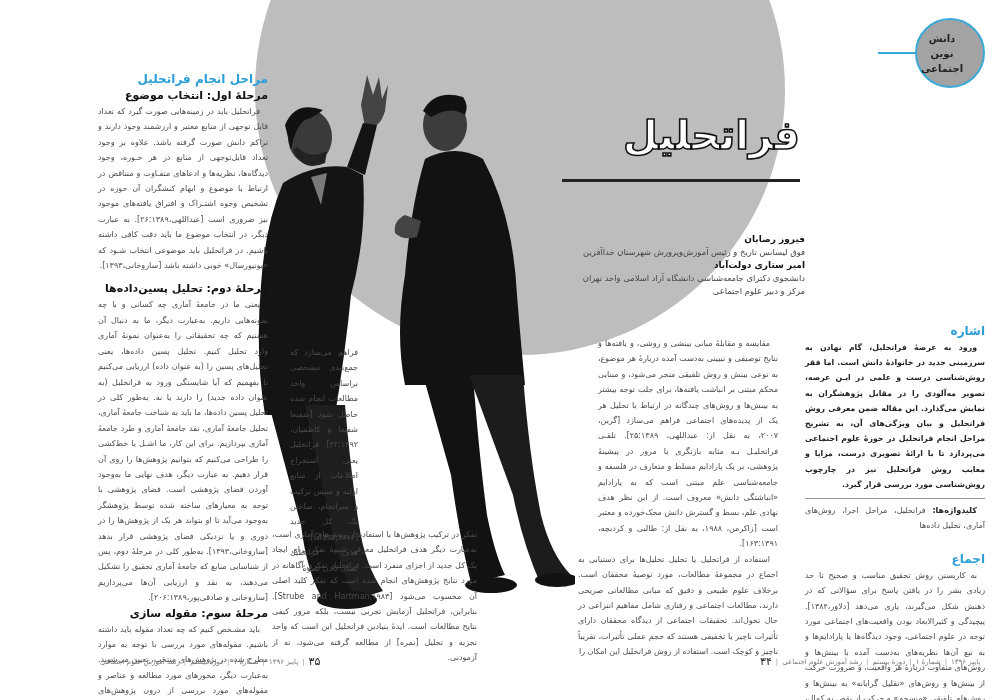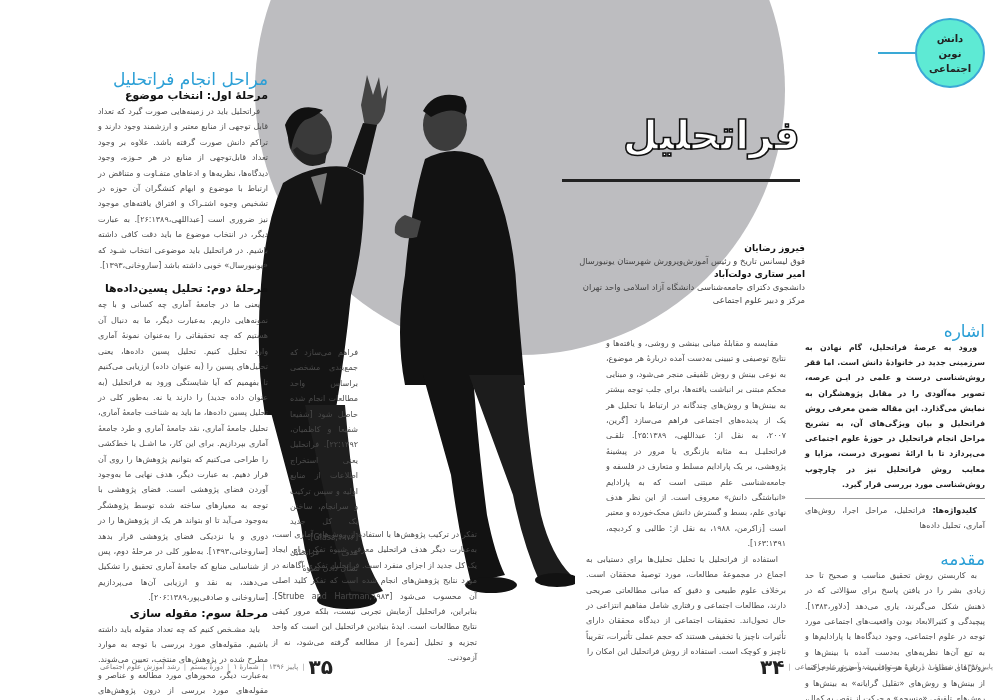--- a/index.html
+++ b/index.html
@@ -15,50 +15,50 @@
   }
 
   
   .figures { position: absolute; left: 255px; top: 55px; width: 320px; height: 570px; }
   .figures svg { width: 100%; height: 100%; }
 
   
   .badge-line { position: absolute; left: 878px; top: 52px; width: 42px; height: 2px; background: #3aa9d6; }
   .badge {
     position: absolute; left: 915px; top: 18px; width: 70px; height: 70px; border-radius: 50%;
-    border: 2px solid #3aa9d6; background: #5eead4; display: flex; align-items: center; justify-content: center;
+    border: 2px solid #3aa9d6; background: #a3a3a3; display: flex; align-items: center; justify-content: flex-end;
     text-align: center; direction: rtl;
   }
   .badge span { font-size: 10px; font-weight: bold; line-height: 15px; color: #222; display: block; width: 50px; }
 
   
   .title-block { position: absolute; left: 560px; top: 95px; width: 240px; direction: rtl; text-align: right; }
   .title-main {
     font-family: "DejaVu Sans", sans-serif; font-size: 40px; line-height: 80px; font-weight: bold;
     color: #fff; -webkit-text-stroke: 1.6px #111; letter-spacing: -1px; white-space: nowrap;
   }
   .title-rule { height: 3px; background: #222; margin-top: 4px; width: 238px; }
   .title-sub { font-size: 13.5px; font-weight: bold; color: #111; margin-top: 6px; white-space: nowrap; }
 
   
-  .authors { position: absolute; left: 565px; top: 242px; width: 240px; direction: rtl; text-align: right; font-size: 8.4px; line-height: 13px; color: #444; }
+  .authors { position: absolute; left: 565px; top: 233px; width: 240px; direction: rtl; text-align: right; font-size: 8.4px; line-height: 13px; color: #444; }
   .authors .name { font-weight: bold; color: #111; font-size: 9px; }
 
   
   .col { position: absolute; direction: rtl; text-align: justify; font-size: 8px; line-height: 15.4px; color: #4a4a4a; }
   .col p { text-indent: 8px; }
-  .h-blue { color: #2b9fd6; font-weight: normal; font-size: 17px; line-height: 18px; }
+  .h-blue { color: #2b9fd6; font-weight: bold; font-size: 12px; line-height: 18px; }
   .h-black { color: #111; font-weight: bold; font-size: 11px; line-height: 16px; }
   .bold-text { font-weight: bold; color: #222; }
 
   .abstract-rule { height: 1px; background: #999; margin: 6px 0 4px 0; }
 
   
   .footer { position: absolute; top: 655px; direction: rtl; font-size: 7px; color: #777; display: flex; align-items: center; gap: 4px; white-space: nowrap; }
-  .footer .pg { font-size: 20px; font-weight: bold; color: #222; }
+  .footer .pg { font-size: 11px; font-weight: normal; color: #222; }
   .footer .sep { color: #999; }
 </style>
 </head>
 <body>
 
 <div class="spread">
 
   <div class="bg-circle"></div>
 
   <div class="figures">
@@ -105,38 +105,38 @@
     </div>
   </div>
 
   <div class="title-block">
     <div class="title-main">فراتحلیل</div>
     <div class="title-rule"></div>
   </div>
 
   <div class="authors">
     <div class="name">فیروز رضایان</div>
-    <div>فوق لیسانس تاریخ و رئیس آموزش‌وپرورش شهرستان یونیورسال</div>
+    <div>فوق لیسانس تاریخ و رئیس آموزش‌وپرورش شهرستان خداآفرین</div>
     <div class="name">امیر ستاری دولت‌آباد</div>
     <div>دانشجوی دکترای جامعه‌شناسی دانشگاه آزاد اسلامی واحد تهران مرکز و دبیر علوم اجتماعی</div>
   </div>
 
   <div class="col" style="left:805px; top:322px; width:180px;">
     <div class="h-blue">اشاره</div>
     <p class="bold-text" style="font-size:7.8px; line-height:15.2px;">ورود به عرصهٔ فراتحلیل، گام نهادن به سرزمینی جدید در خانوادهٔ دانش است. اما فقر روش‌شناسی درست و علمی در ایـن عرصه، تصویر مه‌آلودی را در مقابل پژوهشگران به نمایش می‌گذارد. این مقاله ضمن معرفی روش فراتحلیل و بیان ویژگی‌های آن، به تشریح مراحل انجام فراتحلیل در حوزهٔ علوم اجتماعی می‌پردازد تا با ارائهٔ تصویری درست، مزایا و معایب روش فراتحلیل نیز در چارچوب روش‌شناسی مورد بررسی قرار گیرد.</p>
     <div class="abstract-rule"></div>
     <p>
       <span class="bold-text">کلیدواژه‌ها:</span>
       <span>فراتحلیل، مراحل اجرا، روش‌های آماری، تحلیل داده‌ها</span>
     </p>
-    <div class="h-blue" style="margin-top:16px;">مقدمه</div>
+    <div class="h-blue" style="margin-top:16px;">اجماع</div>
     <p>به کاربستن روش تحقیق مناسب و صحیح تا حد زیادی بشر را در یافتن پاسخ برای سؤالاتی که در ذهنش شکل می‌گیرند، یاری می‌دهد [دلاور،۱۳۸۴]. پیچیدگی و کثیرالابعاد بودن واقعیت‌های اجتماعی مورد توجه در علوم اجتماعی، وجود دیدگاه‌ها یا پارادایم‌ها و به تبع آن‌ها نظریه‌های به‌دست آمده با بینش‌ها و روش‌های متفاوت دربارهٔ هر واقعیت، و ضرورت حرکت از بینش‌ها و روش‌های «تقلیل گرایانه» به بینش‌ها و روش‌های تلفیقی «منسجم» و حرکت از نقص به کمال، فراتحلیل آثار موجود دربارهٔ هر یک از پدیده‌ها و مسائل اجتماعی عمده را ضروری و قابل توجیه می‌سازد، زیرا فراتحلیل، از طریق</p>
   </div>
 
-  <div class="col" style="left:578px; top:336px; width:200px;margin-left:8px;">
+  <div class="col" style="left:578px; top:336px; width:200px;">
     <p style="padding-left:20px;">مقایسه و مقابلهٔ مبانی بینشی و روشی، و یافته‌ها و نتایج توصیفی و تبیینی به‌دست آمده دربارهٔ هر موضوع، به نوعی بینش و روش تلفیقی منجر می‌شود، و مبنایی محکم مبتنی بر انباشت یافته‌ها، برای جلب توجه بیشتر به بینش‌ها و روش‌های چندگانه در ارتباط با تحلیل هر یک از پدیده‌های اجتماعی فراهم می‌سازد [گرین، ۲۰۰۷، به نقل از: عبداللهی، ۲۵:۱۳۸۹]. تلقـی فراتحلیـل بـه مثابه بازنگری یا مرور در پیشینهٔ پژوهشی، بر یک پارادایم مسلط و متعارف در فلسفه و جامعه‌شناسی علم مبتنی است که به پارادایم «انباشتگی دانش» معروف است. از این نظر هدف نهادی علم، بسط و گسترش دانش محک‌خورده و معتبر است [زاکرمن، ۱۹۸۸، به نقل از: طالبی و کردبچه، ۱۶۳:۱۳۹۱].</p>
     <p>استفاده از فراتحلیل یا تحلیل تحلیل‌ها برای دستیابی به اجماع در مجموعهٔ مطالعات، مورد توصیهٔ محققان است. برخلاف علوم طبیعی و دقیق که مبانی مطالعاتی صریحی دارند، مطالعات اجتماعی و رفتاری شامل مفاهیم انتزاعی در حال تحول‌اند. تحقیقات اجتماعی از دیدگاه محققان دارای تأثیرات ناچیز یا تخفیفی هستند که حجم عملی تأثیرات، تقریباً ناچیز و کوچک است. استفاده از روش فراتحلیل این امکان را</p>
   </div>
 
   <div class="col" style="left:290px; top:345px; width:68px;">
     <p style="text-indent:0;">فراهم می‌سازد که جمع‌بندی مشخصی براساس واحد مطالعات انجام شده حاصل شود [شفیعا شفیعا و کاظمیان، ۲۲:۱۳۹۲]. فراتحلیل یعنی استخراج اطلاعات از منابع اولیه و سپس ترکیب و سرانجام، ساختن یک کل جدید [Glass,۱۹۷۶]. هدف فراتحلیل نشان دادن شیوهٔ</p>
   </div>
 
   <div class="col" style="left:272px; top:527px; width:205px;">
     <p style="text-indent:0;">تفکر در ترکیب پژوهش‌ها با استفاده از روش‌های آماری است، به‌عبارت دیگر هدف فراتحلیل معرفی شیوهٔ تفکر برای ایجاد یک کل جدید از اجزای منفرد است. فراتحلیل تفکری آگاهانه در مورد نتایج پژوهش‌های انجام شده است که تفکر کلید اصلی آن محسوب می‌شود [Strube and Hartman,۱۹۸۳]. بنابراین، فراتحلیل آزمایش تجربی نیست، بلکه مرور کیفی نتایج مطالعات است. ایدهٔ بنیادین فراتحلیل این است که واحد تجزیه و تحلیل [نمره] از مطالعه گرفته می‌شود، نه از آزمودنی.</p>

